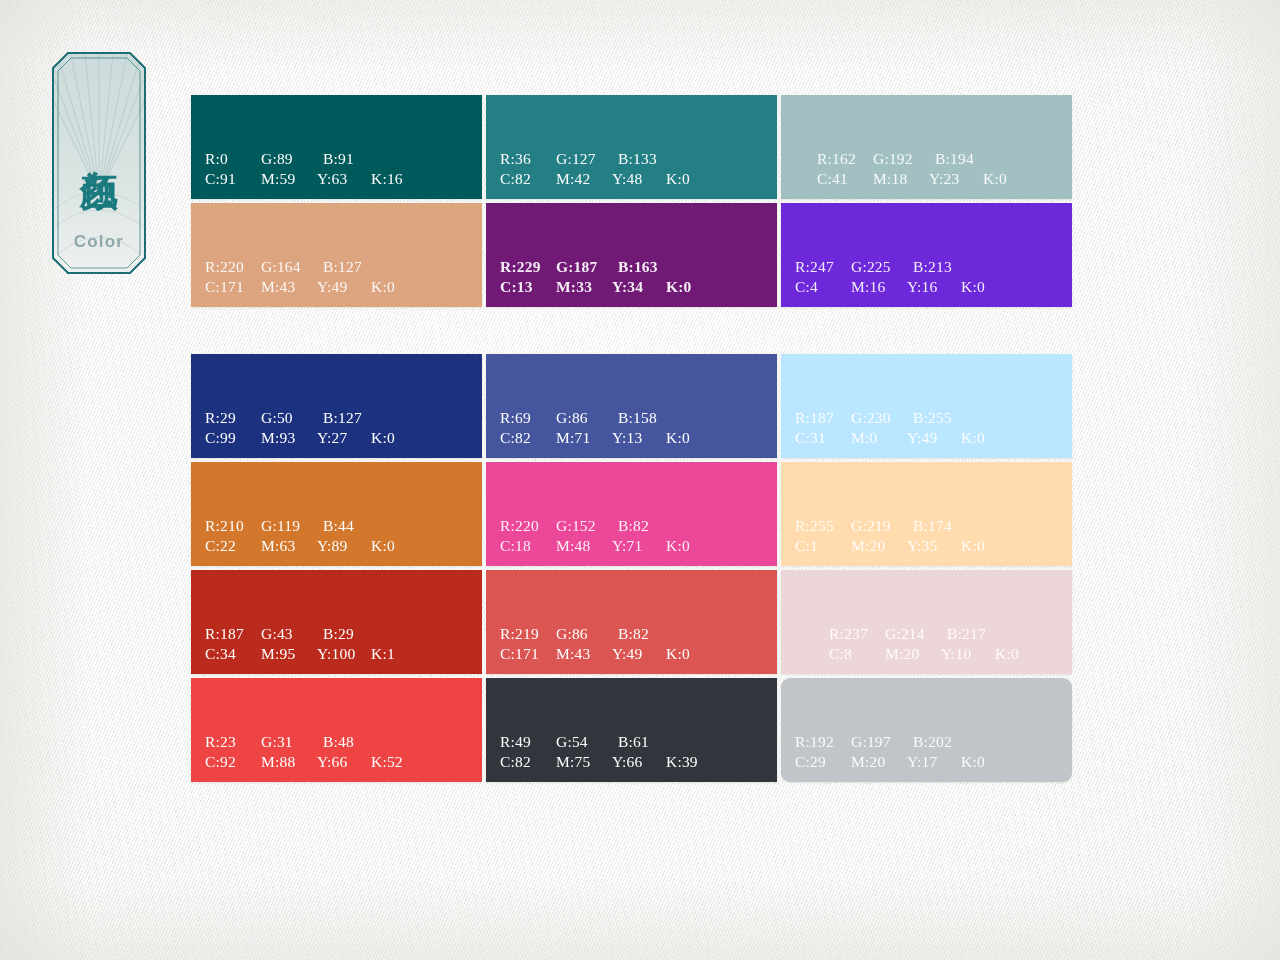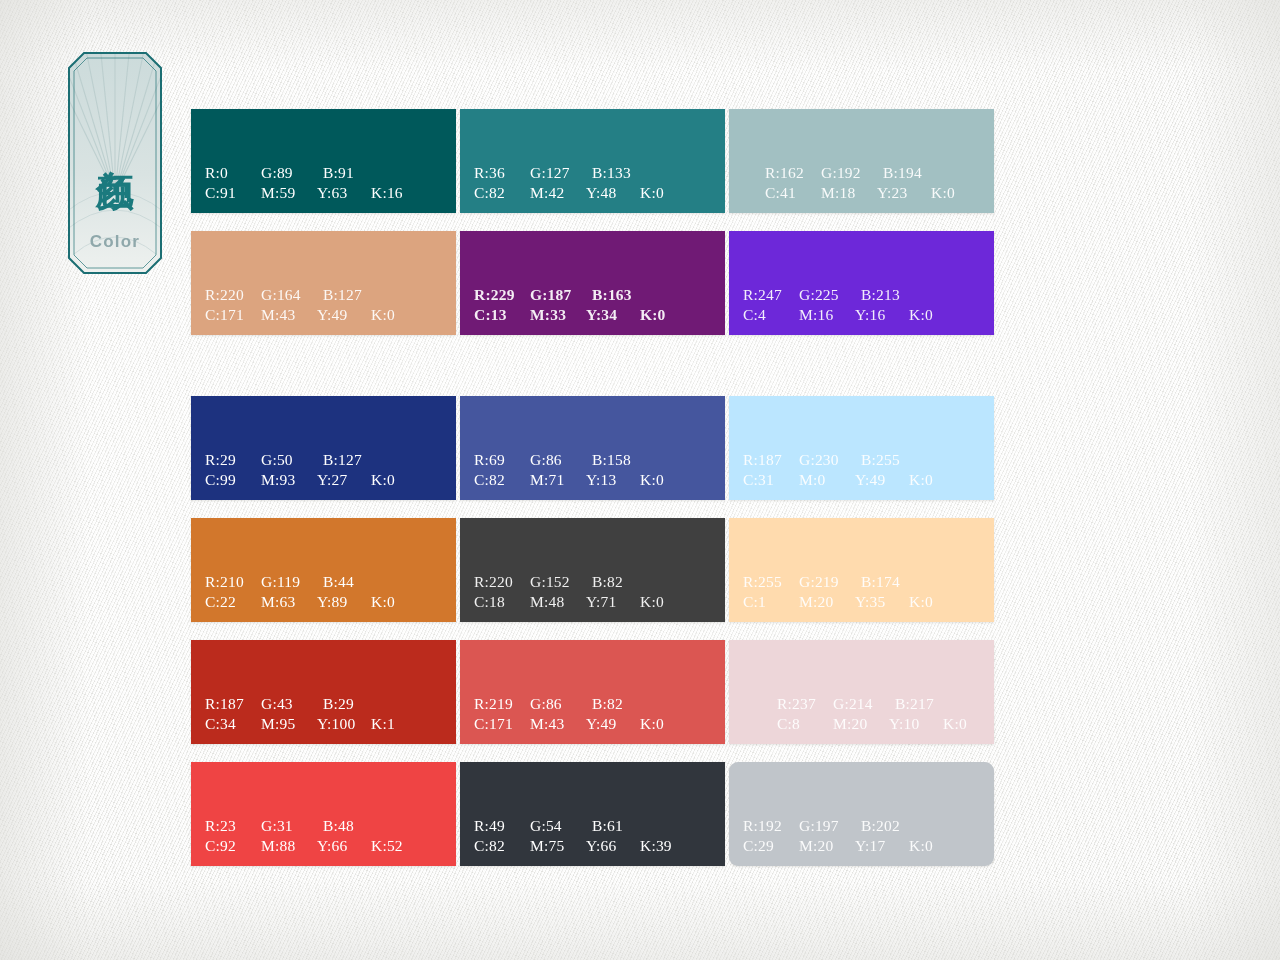--- a/index.html
+++ b/index.html
@@ -52,21 +52,21 @@
     background:
       linear-gradient(to right, rgba(222,222,218,0.55) 0px, rgba(255,255,255,0) 90px),
       linear-gradient(to left,  rgba(222,222,218,0.45) 0px, rgba(255,255,255,0) 90px),
       linear-gradient(to bottom, rgba(222,222,218,0.40) 0px, rgba(255,255,255,0) 70px),
       linear-gradient(to top,    rgba(222,222,218,0.45) 0px, rgba(255,255,255,0) 80px);
   }
 
   
   #title-card {
     position: absolute;
-    left: 60px;
+    left: 44px;
     top: 44px;
     width: 110px;
     height: 238px;
     z-index: 3;
   }
   #title-card .card-svg { position: absolute; inset: 0; }
   #title-card .card-text {
     position: absolute;
     inset: 0;
     display: flex;
@@ -110,30 +110,29 @@
   }
   .swatch-group { display: block; }
   .swatch-group + .swatch-group { margin-top: 47px; }
   .swatch-row {
     display: flex;
     gap: 4px;
   }
   .swatch-row + .swatch-row { margin-top: 4px; }
 
   .swatch {
-    width: 265px;
+    width: 291px;
     height: 104px;
     box-sizing: border-box;
     position: relative;
     display: flex;
     flex-direction: column;
     justify-content: flex-end;
     padding: 0 0 11px 14px;
     box-shadow: 0 1px 2px rgba(120,120,115,0.18);
-    margin-top: 14px;
   }
   .swatch .line {
     font-family: "Liberation Serif", "DejaVu Serif", serif;
     font-size: 15.5px;
     line-height: 19.5px;
     color: #ffffff;
     white-space: nowrap;
     letter-spacing: 0.2px;
   }
   .swatch .line span { display: inline-block; }
@@ -242,21 +241,21 @@
         <div class="swatch light" style="background-color: rgb(187, 230, 255);">
           <div class="line"><span class="v-r">R:187</span><span class="v-g">G:230</span><span class="v-b">B:255</span></div>
           <div class="line"><span class="c-c">C:31</span><span class="c-m">M:0</span><span class="c-y">Y:49</span><span class="c-k">K:0</span></div>
         </div>
       </div>
       <div class="swatch-row">
         <div class="swatch" style="background-color: rgb(210, 119, 44);">
           <div class="line"><span class="v-r">R:210</span><span class="v-g">G:119</span><span class="v-b">B:44</span></div>
           <div class="line"><span class="c-c">C:22</span><span class="c-m">M:63</span><span class="c-y">Y:89</span><span class="c-k">K:0</span></div>
         </div>
-        <div class="swatch light" style="background-color: #404040;">
+        <div class="swatch light" style="background-color: #ec4899;">
           <div class="line"><span class="v-r">R:220</span><span class="v-g">G:152</span><span class="v-b">B:82</span></div>
           <div class="line"><span class="c-c">C:18</span><span class="c-m">M:48</span><span class="c-y">Y:71</span><span class="c-k">K:0</span></div>
         </div>
         <div class="swatch light" style="background-color: rgb(255, 219, 174);">
           <div class="line"><span class="v-r">R:255</span><span class="v-g">G:219</span><span class="v-b">B:174</span></div>
           <div class="line"><span class="c-c">C:1</span><span class="c-m">M:20</span><span class="c-y">Y:35</span><span class="c-k">K:0</span></div>
         </div>
       </div>
       <div class="swatch-row">
         <div class="swatch" style="background-color: rgb(187, 43, 29);">

